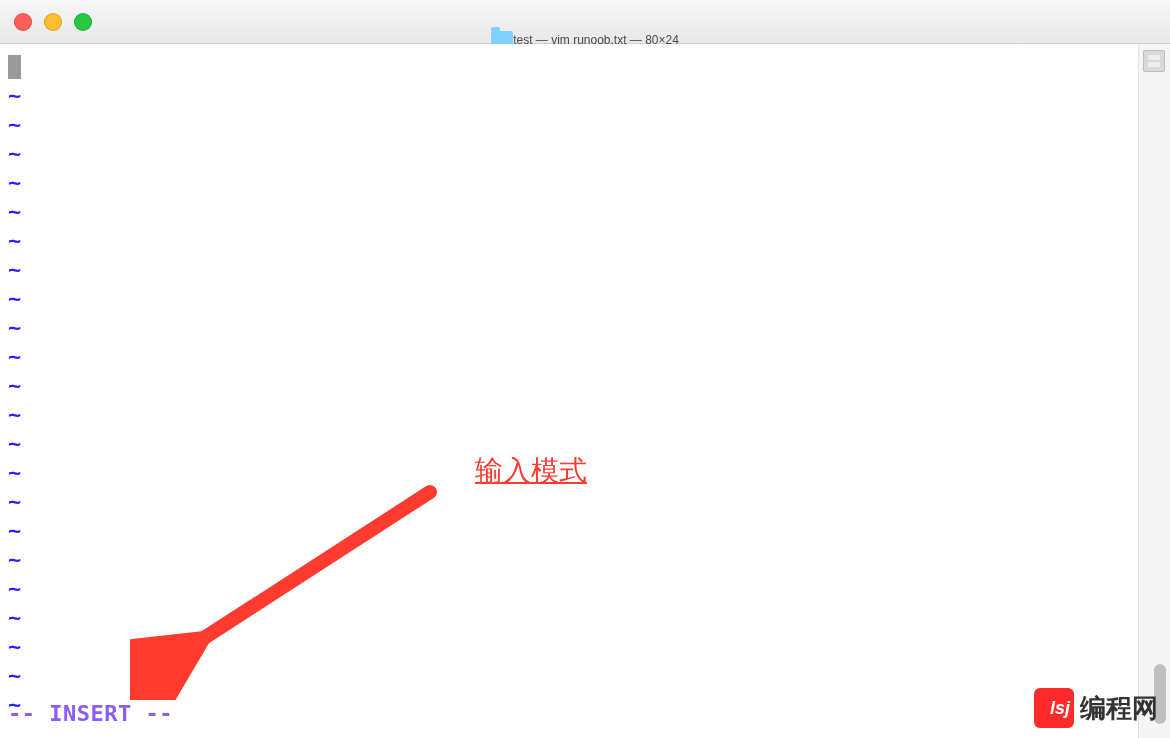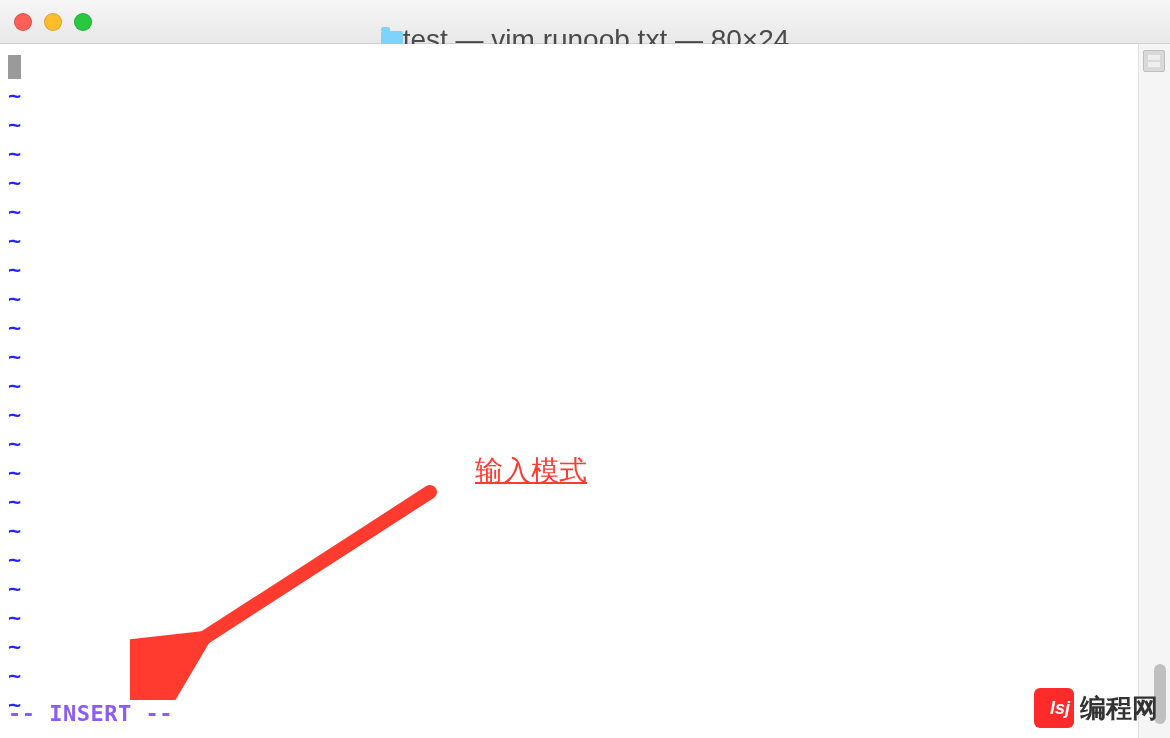--- a/index.html
+++ b/index.html
@@ -34,21 +34,21 @@
     .tl-close { background: #ff5f57; }
     .tl-min   { background: #ffbd2e; }
     .tl-max   { background: #28c940; }
     .title-center {
       position: absolute;
       left: 0; right: 0;
       display: flex;
       align-items: center;
       justify-content: center;
       gap: 0;
-      font-size: 28px;
+      font-size: 12px;
       color: #4a4a4a;
       pointer-events: none;
       margin-top: 36px;
     }
     .folder-icon {
       width: 22px;
       height: 18px;
       background: #7dd3fc;
       border-radius: 2px;
       position: relative;

